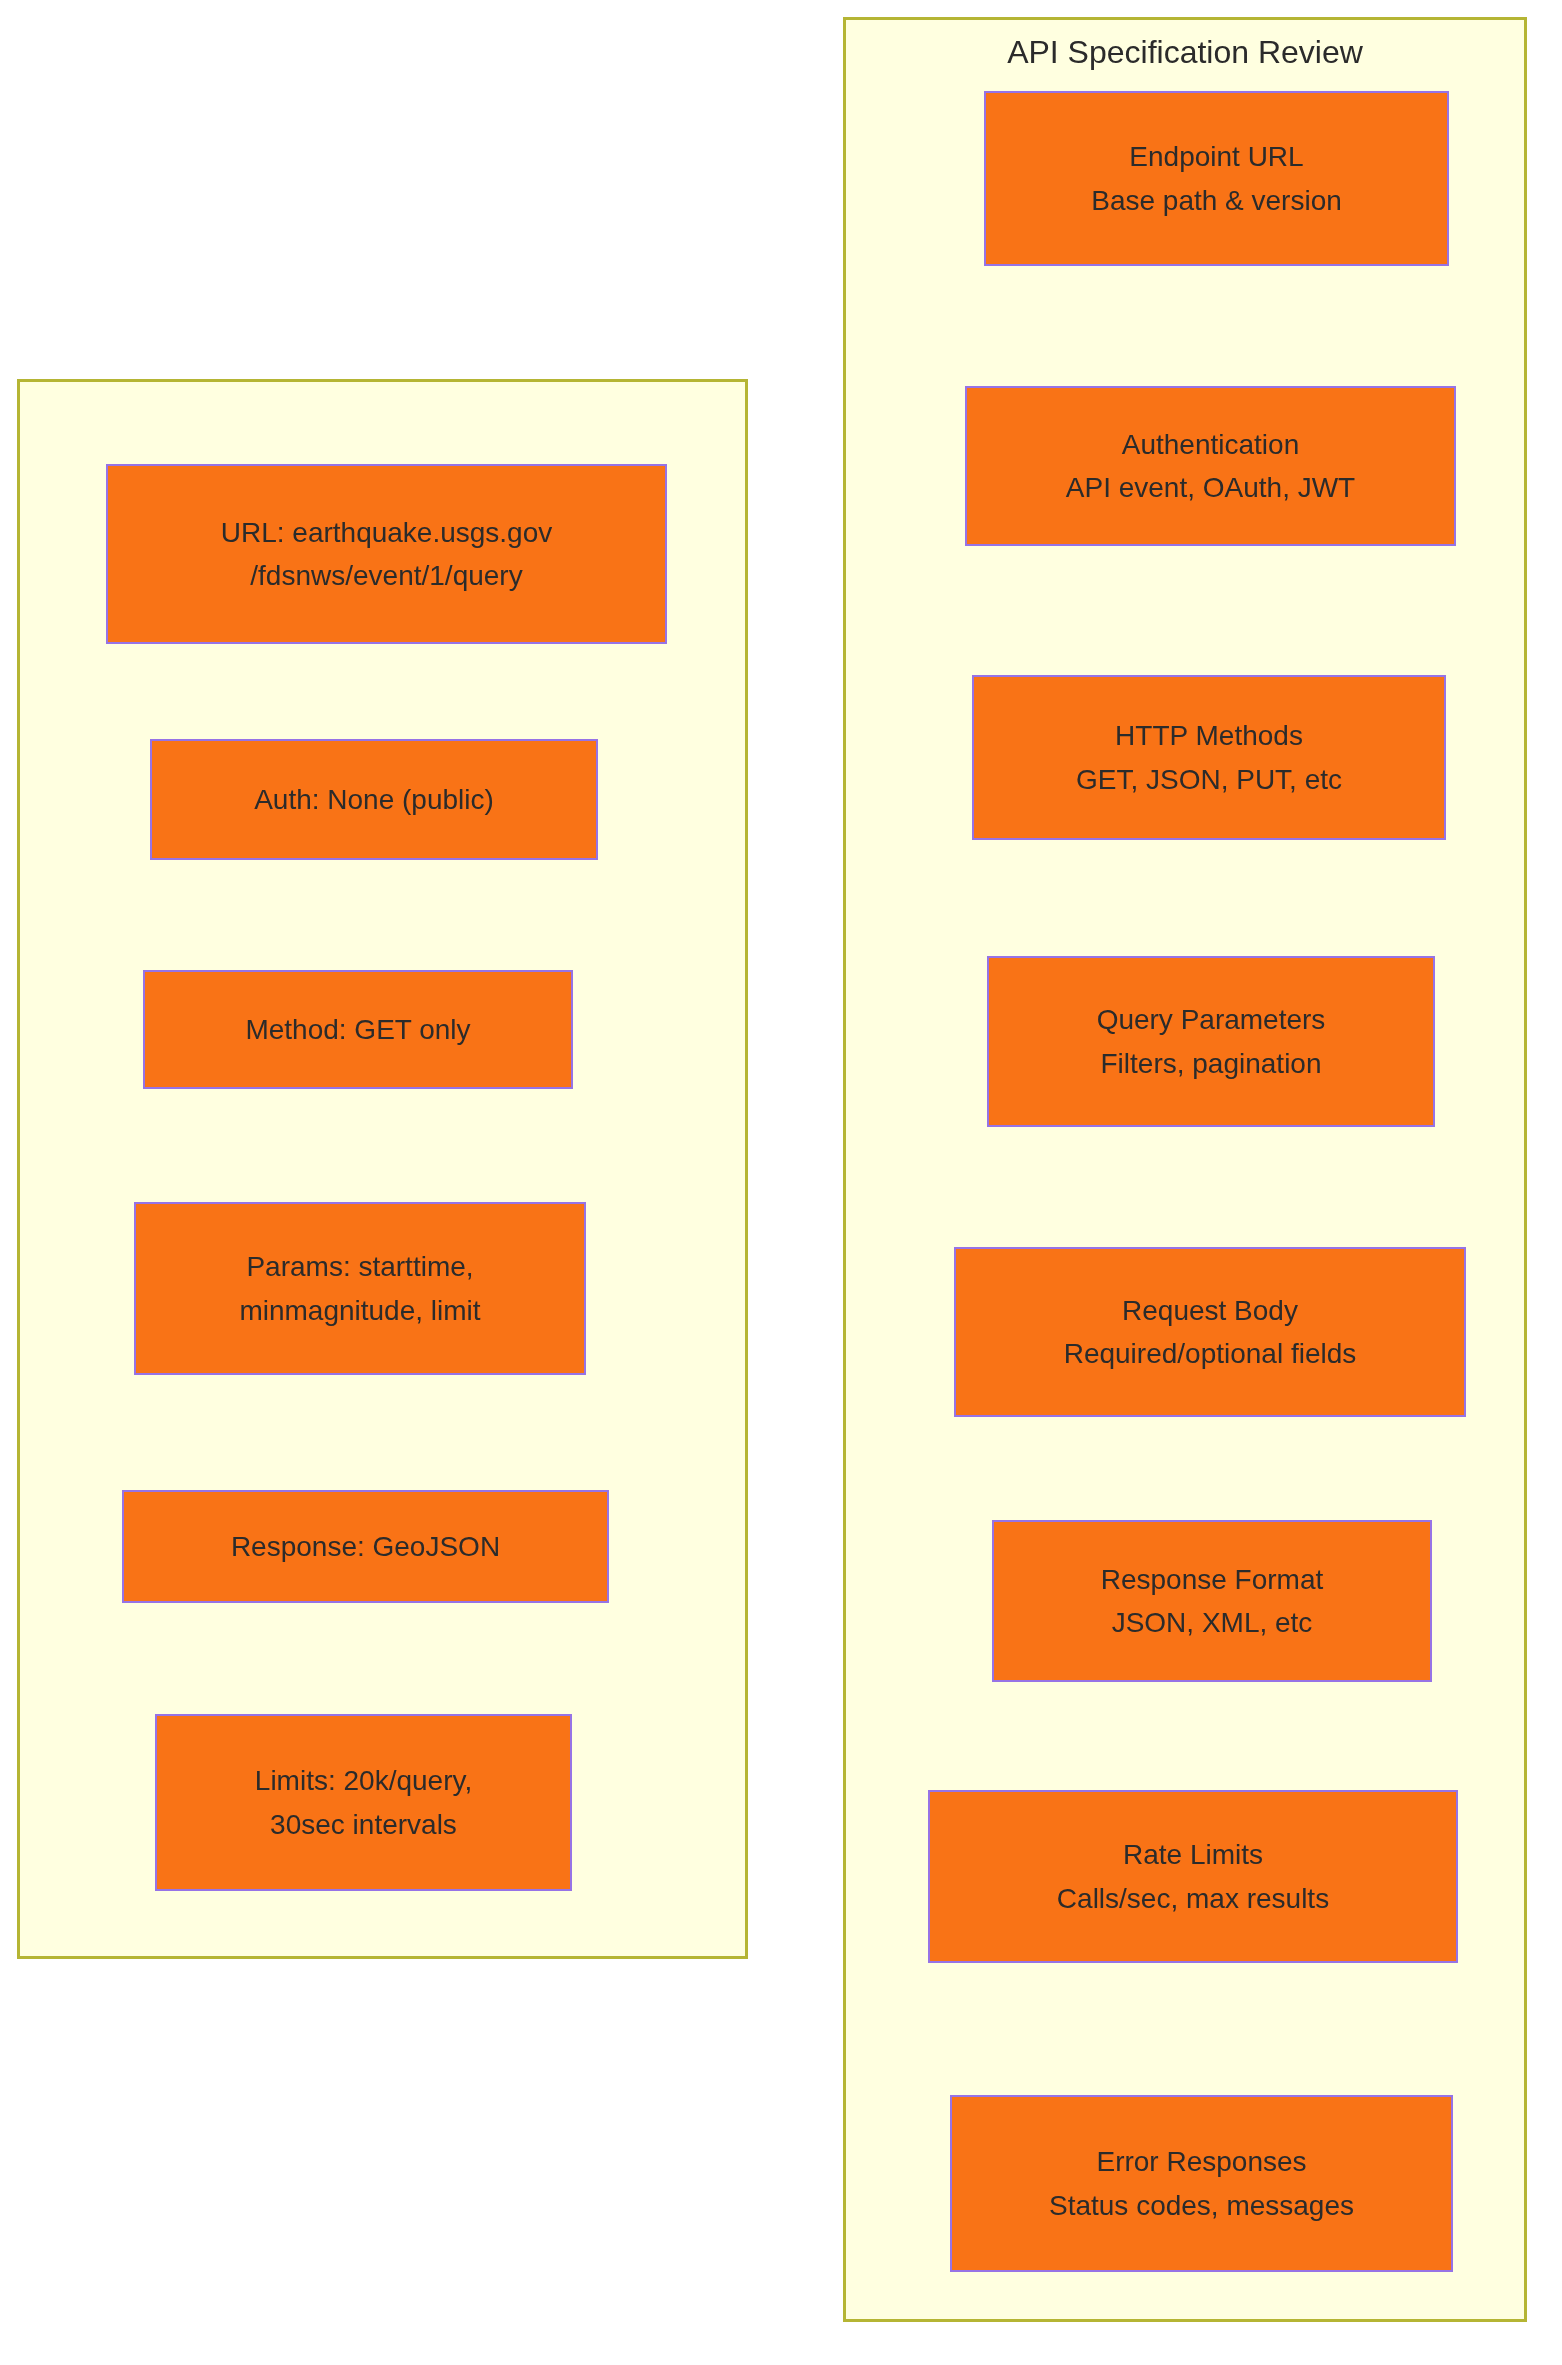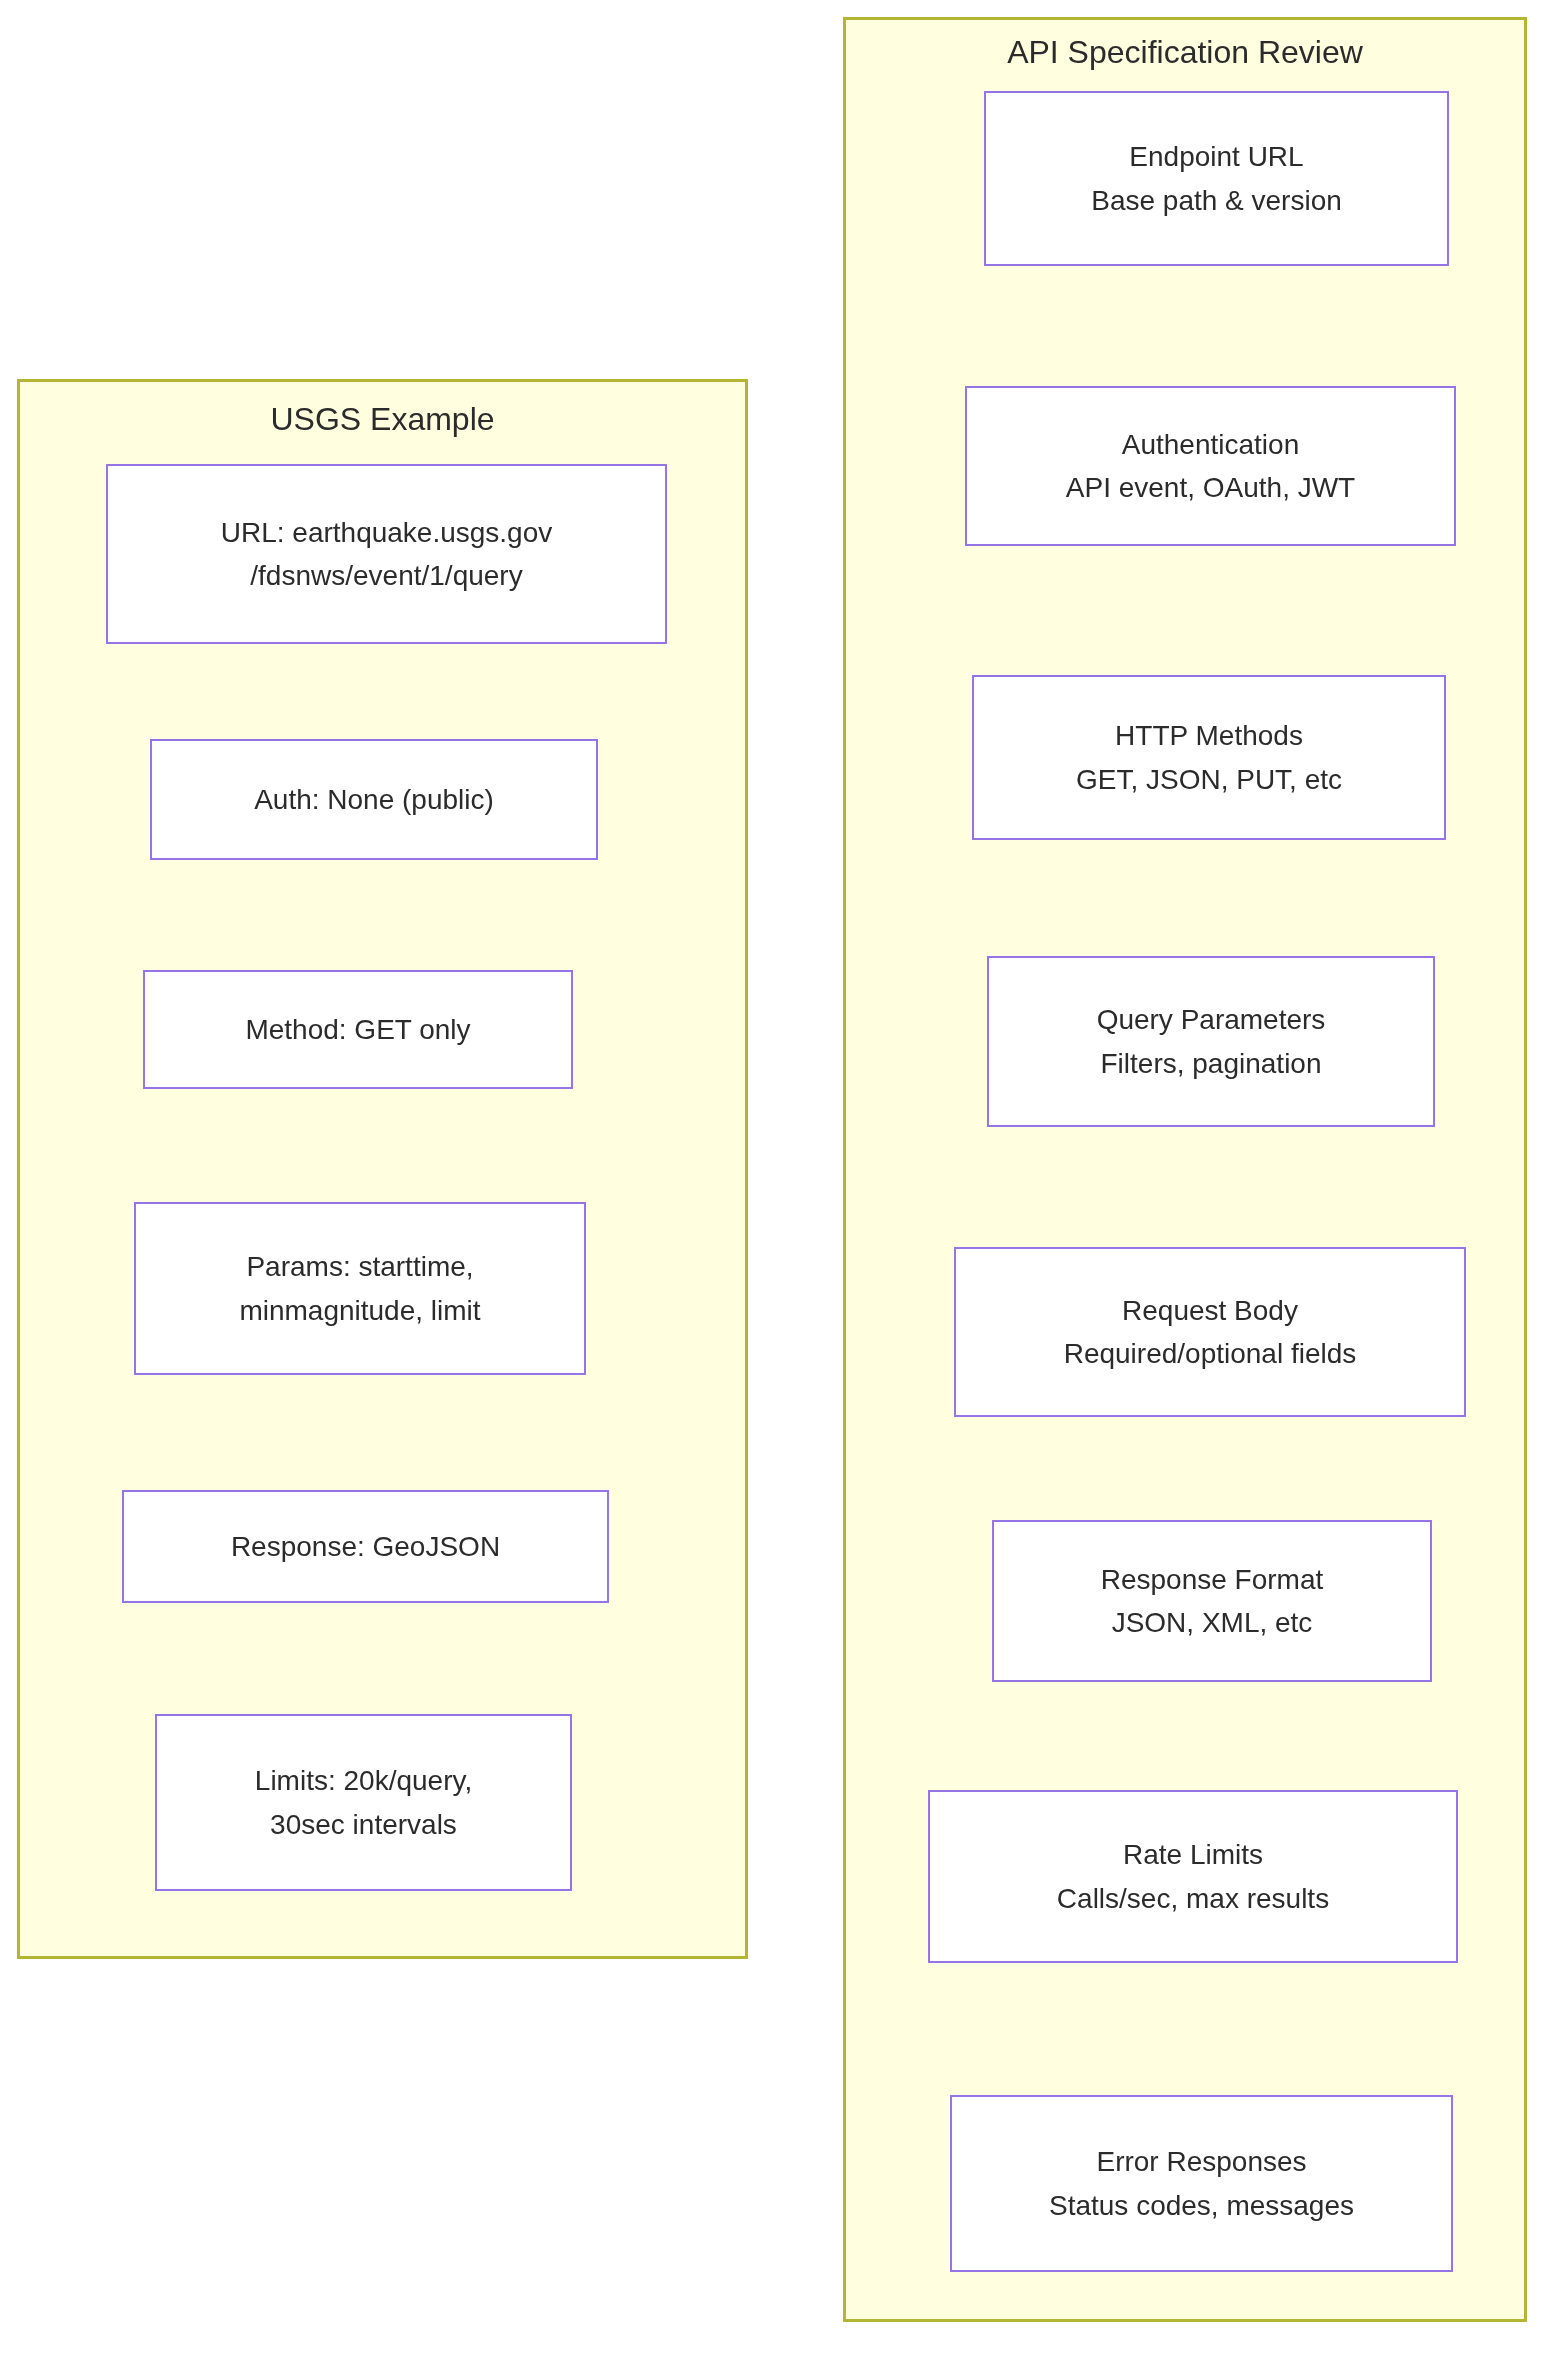--- a/index.html
+++ b/index.html
@@ -30,21 +30,21 @@
     color: #2b2b2b;
     font-size: 32px;
     line-height: 1.2;
     white-space: nowrap;
     pointer-events: none;
   }
 
   
   .node {
     position: absolute;
-    background: #ffffff;
+    background: #f97316;
     border: 2.2px solid #9673e6;
     box-sizing: border-box;
     display: flex;
     flex-direction: column;
     align-items: center;
     justify-content: center;
     text-align: center;
     color: #2b2b2b;
     font-size: 28px;
     line-height: 1.55;
@@ -52,21 +52,20 @@
   .node .line {
     display: block;
     white-space: nowrap;
   }
 </style>
 </head>
 <body>
 
 <div id="canvas">
     <div class="group" style="left: 17px; top: 379px; width: 731px; height: 1580px;">
-      <div class="group-title" style="top: 18px;">USGS Example</div>
       <div class="node" style="left: 86px; top: 82px; width: 561px; height: 180px;">
         <span class="line">URL: earthquake.usgs.gov</span>
         <span class="line">/fdsnws/event/1/query</span>
       </div>
       <div class="node" style="left: 130px; top: 357px; width: 448px; height: 121px;">
         <span class="line">Auth: None (public)</span>
       </div>
       <div class="node" style="left: 123px; top: 588px; width: 430px; height: 119px;">
         <span class="line">Method: GET only</span>
       </div>

